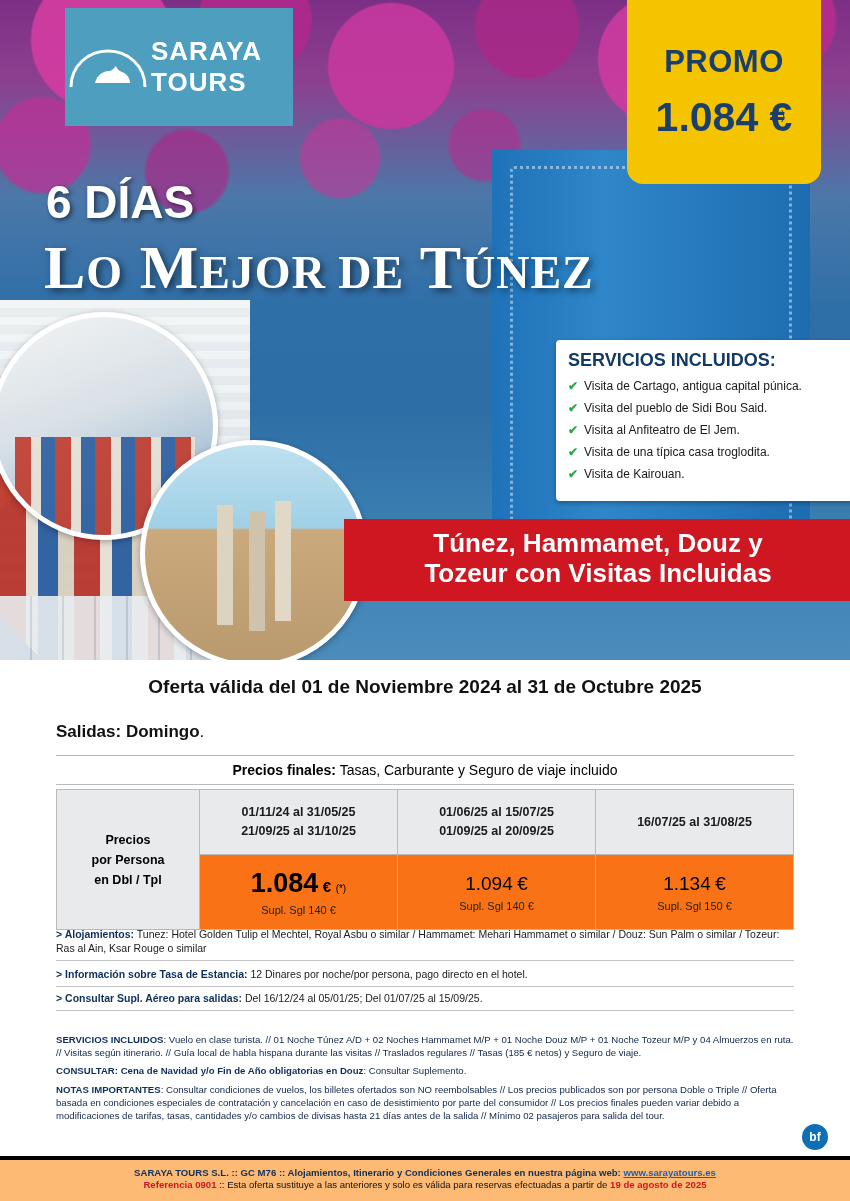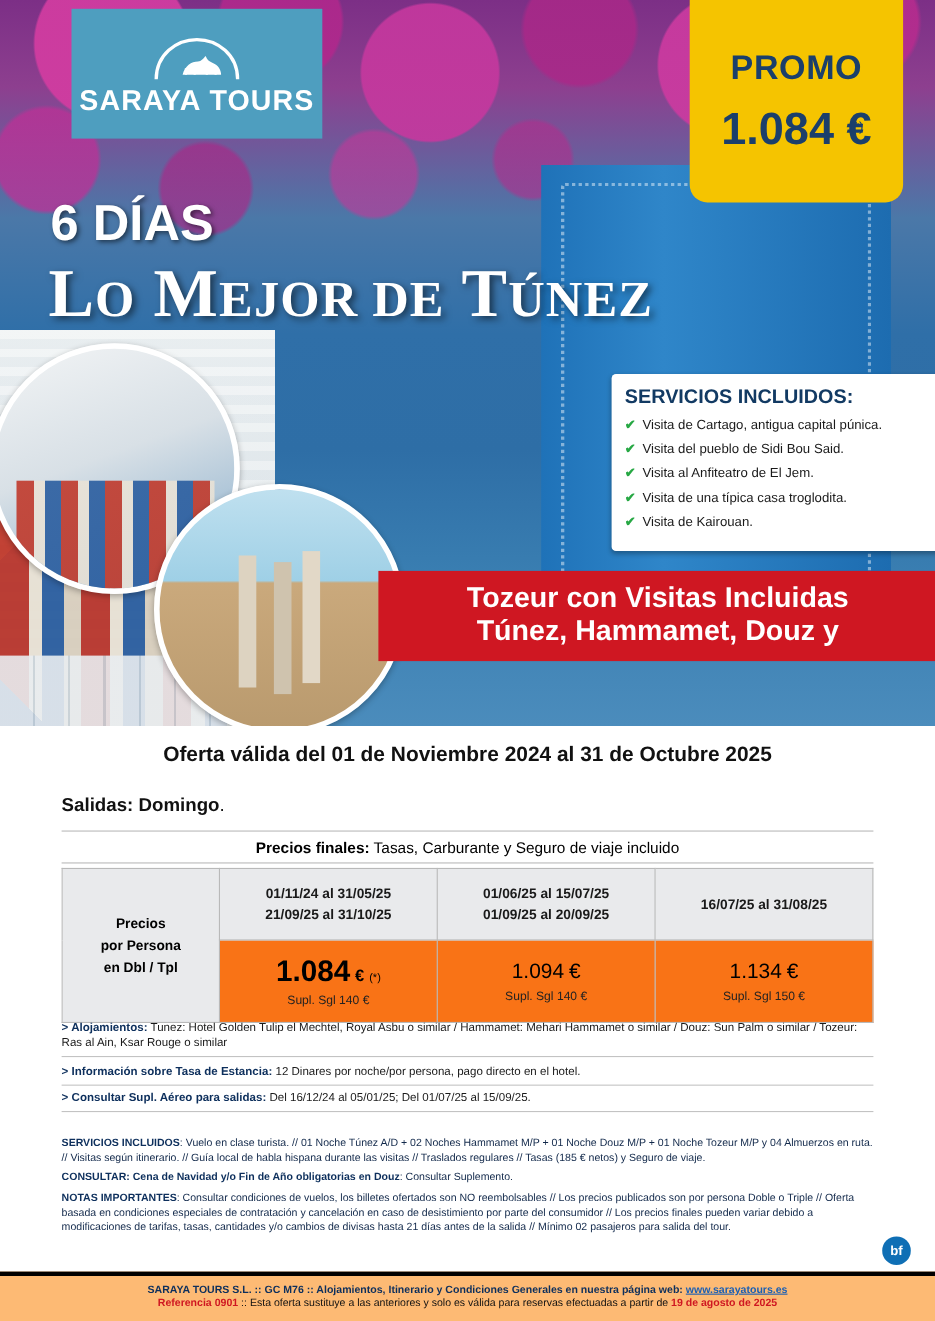--- a/index.html
+++ b/index.html
@@ -37,21 +37,21 @@
   .tiles{position:absolute;left:0;top:596px;width:250px;height:64px;background:repeating-linear-gradient(90deg,#e9edf0 0 30px,#c9d3da 30px 32px);opacity:.9;}
 
   
   .circ{position:absolute;border-radius:50%;border:5px solid #ffffff;overflow:hidden;box-shadow:0 2px 6px rgba(0,0,0,.3);}
   .circ1{left:-10px;top:312px;width:218px;height:218px;background:linear-gradient(160deg,#f2f4f5 0%,#d8e0e6 45%,#7fa8c9 100%);}
   .circ1:after{content:"";position:absolute;left:20px;top:120px;width:180px;height:98px;background:repeating-linear-gradient(90deg,#c0392b 0 16px,#e9e2d6 16px 26px,#2a5d9f 26px 40px);opacity:.9;}
   .circ2{left:140px;top:440px;width:218px;height:218px;background:linear-gradient(180deg,#bfe0ef 0%,#9fd0e6 38%,#caa97c 39%,#b99a6e 100%);}
   .circ2:before{content:"";position:absolute;left:72px;top:60px;width:16px;height:120px;background:#ddd3c1;box-shadow:32px 6px 0 #cfc3ae, 58px -4px 0 #e2d8c7;}
 
   
-  .logo-box{position:absolute;left:65px;top:8px;width:228px;height:118px;background:#4e9ebf;display:flex;flex-direction:column;align-items:center;justify-content:center;}
+  .logo-box{position:absolute;left:65px;top:8px;width:228px;height:118px;background:#4e9ebf;display:flex;flex-direction:row;align-items:center;justify-content:center;}
   .logo-mark{width:86px;height:48px;position:relative;}
   .logo-text{color:#ffffff;font-size:26px;font-weight:700;letter-spacing:1px;font-family:"Liberation Sans",sans-serif;}
 
   
   .promo{position:absolute;left:627px;top:0;width:194px;height:184px;background:#f5c400;border-radius:0 0 16px 16px;text-align:center;}
   .promo-label{color:#1b3f6b;font-size:31px;font-weight:700;margin-top:44px;letter-spacing:.5px;}
   .promo-price{color:#1b3f6b;font-size:41px;font-weight:700;margin-top:14px;}
   .promo-star{color:#1b3f6b;font-size:12px;position:absolute;right:36px;top:108px;}
 
   .days{position:absolute;left:46px;top:175px;color:#ffffff;font-size:46px;font-weight:700;text-shadow:2px 2px 5px rgba(0,0,0,.55);}
@@ -144,22 +144,22 @@
     <ul>
       <li><span class="tick">✔</span><span>Visita de Cartago, antigua capital púnica.</span></li>
       <li><span class="tick">✔</span><span>Visita del pueblo de Sidi Bou Said.</span></li>
       <li><span class="tick">✔</span><span>Visita al Anfiteatro de El Jem.</span></li>
       <li><span class="tick">✔</span><span>Visita de una típica casa troglodita.</span></li>
       <li><span class="tick">✔</span><span>Visita de Kairouan.</span></li>
     </ul>
   </div>
 
   <div class="redband">
+    <div>Túnez, Hammamet, Douz y</div>
     <div>Tozeur con Visitas Incluidas</div>
-    <div>Túnez, Hammamet, Douz y</div>
   </div>
 </div>
 
 <div class="offer">Oferta válida del 01 de Noviembre 2024 al 31 de Octubre 2025</div>
 
 <div class="salidas">
   <span>Salidas: Domingo</span><span class="norm">.</span>
 </div>
 
 <div class="precios-final">

